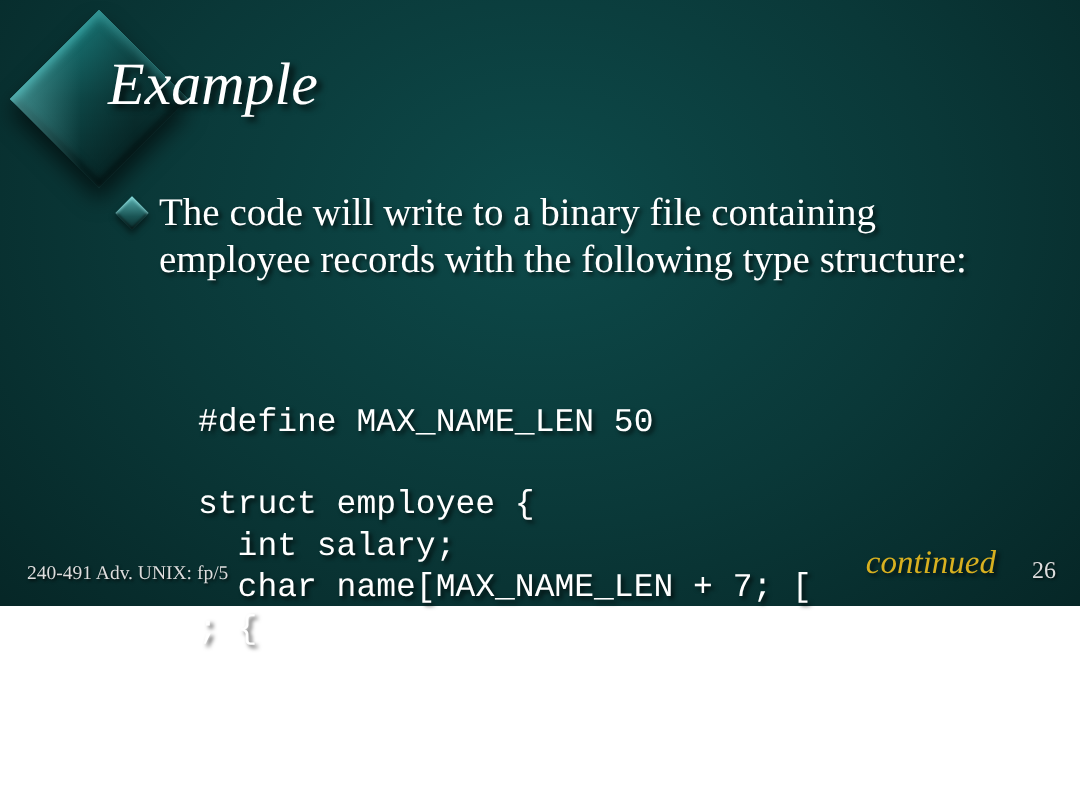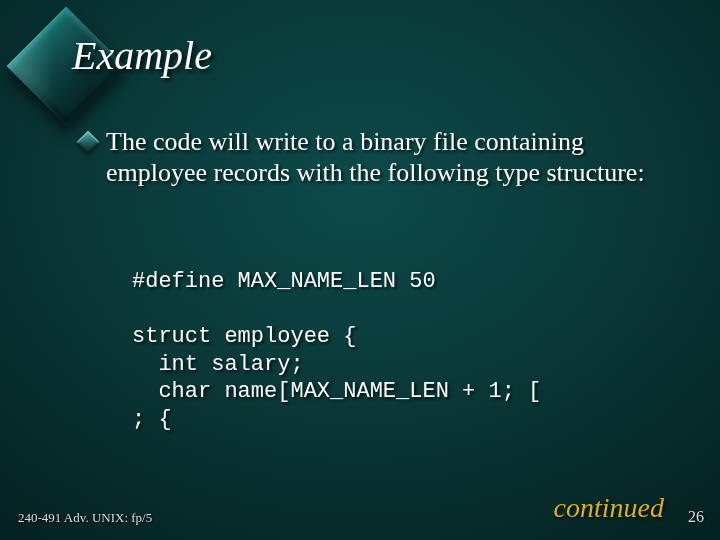--- a/index.html
+++ b/index.html
@@ -6,21 +6,21 @@
     margin: 0;
     padding: 0;
     width: 720px;
     height: 540px;
     overflow: hidden;
     font-family: Georgia, 'Times New Roman', serif;
   }
   .slide {
     position: relative;
     width: 720px;
-    height: 540px;
+    height: 404px;
     background: radial-gradient(ellipse 900px 700px at 50% 35%, #0d4a4a 0%, #0a3838 30%, #052323 60%, #010a0a 100%);
     color: #fff;
   }
   .diamond-wrap {
     position: absolute;
     left: 6px;
     top: 6px;
     width: 120px;
     height: 120px;
   }
@@ -91,21 +91,21 @@
     line-height: 1.25;
     color: #fff;
     white-space: pre;
     text-shadow: 2px 2px 3px rgba(0,0,0,0.7);
   }
   .continued {
     position: absolute;
     right: 56px;
     bottom: 16px;
     font-style: italic;
-    font-size: 28px;
+    font-size: 22px;
     color: #d8b020;
     text-shadow: 2px 2px 3px rgba(0,0,0,0.7);
   }
   .footer {
     position: absolute;
     left: 18px;
     bottom: 14px;
     font-size: 13px;
     font-family: 'Times New Roman', serif;
     color: #ddd;
@@ -136,21 +136,21 @@
     <div class="bullet-row">
       <div class="bullet-icon"></div>
       <div class="bullet-text">The code will write to a binary file containing employee records with the following type structure:</div>
     </div>
   </div>
 
   <div class="code-block">#define MAX_NAME_LEN 50
 
 struct employee {
   int salary;
-  char name[MAX_NAME_LEN + 1; [
+  char name[MAX_NAME_LEN + 7; [
 ; {</div>
 
   <div class="continued">continued</div>
 
   <div class="footer">240-491 Adv. UNIX: fp/5</div>
   <div class="pagenum">26</div>
 
 </div>
 
 </body></html>

